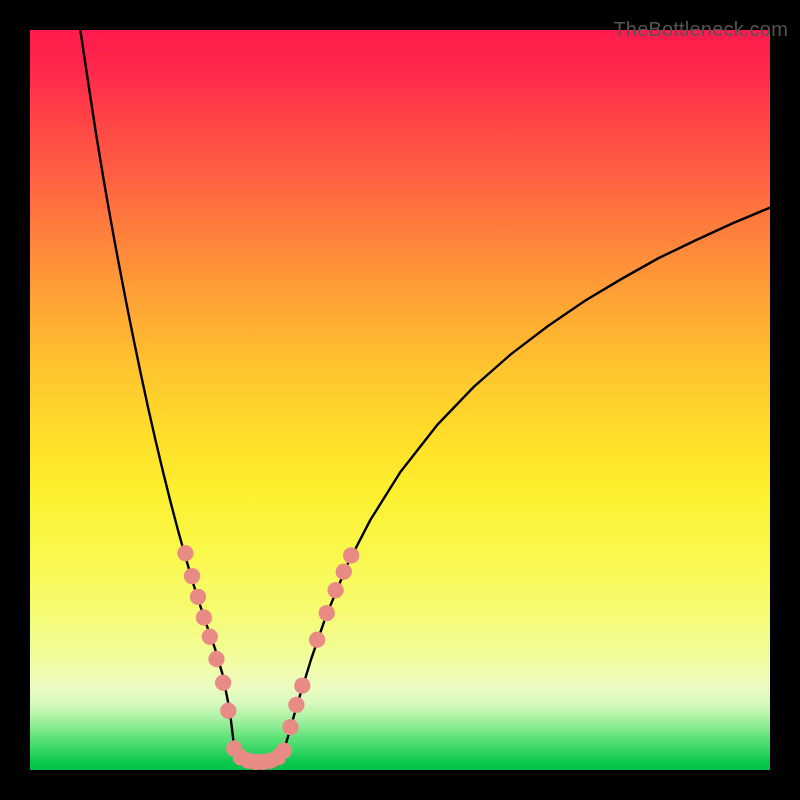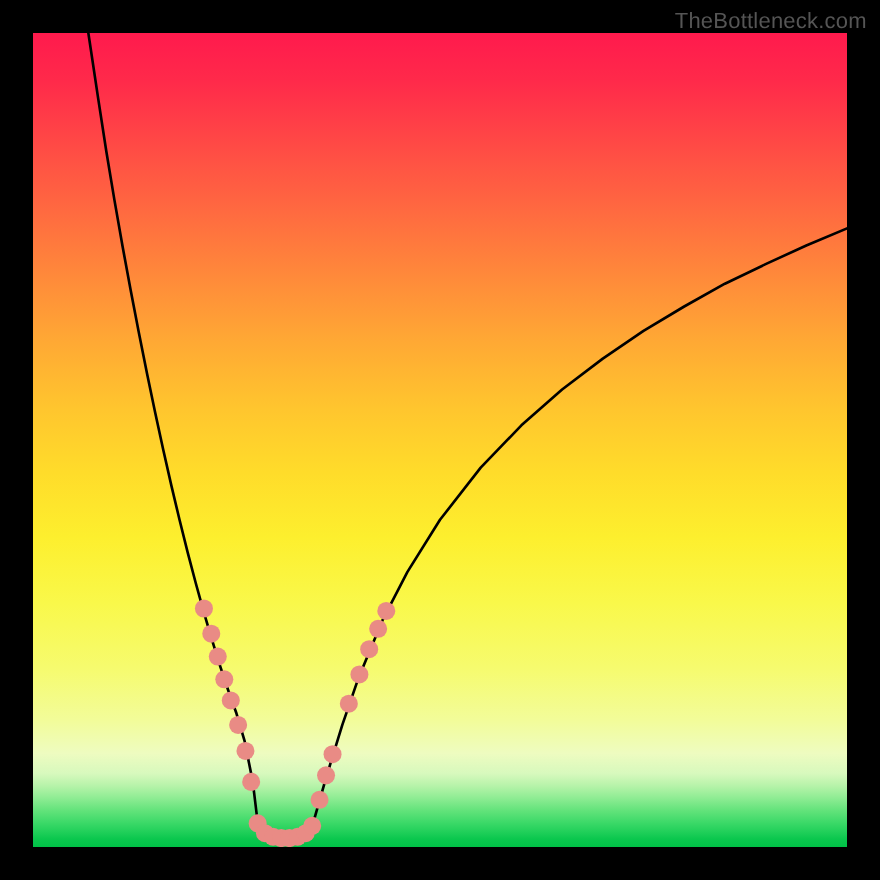--- a/index.html
+++ b/index.html
@@ -52,21 +52,21 @@
       #0bc74e 99%,
       #00c247 100%
     );
   }
   .svg-layer {
     position: absolute;
     inset: 0;
   }
   .watermark {
     position: absolute;
-    top: 8px;
+    top: 18px;
     right: 12px;
     color: #555;
     font-size: 20px;
     font-weight: 500;
     letter-spacing: 0.2px;
     user-select: none;
   }
 </style>
 </head>
 <body>

